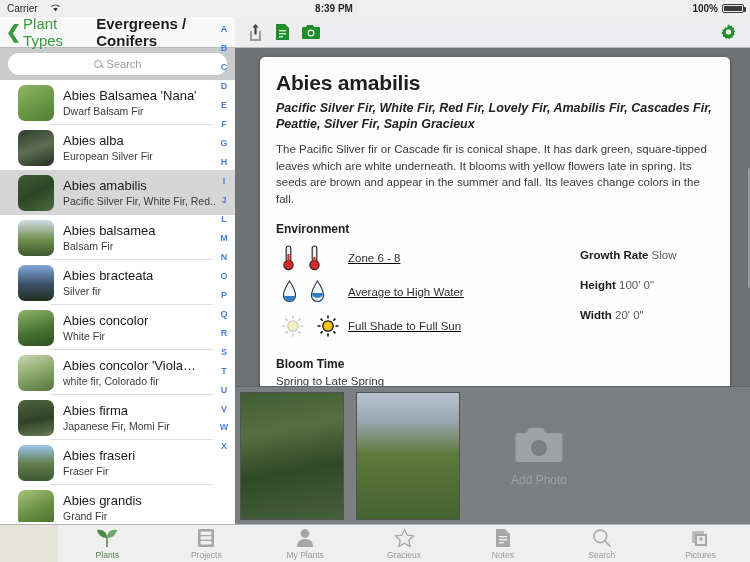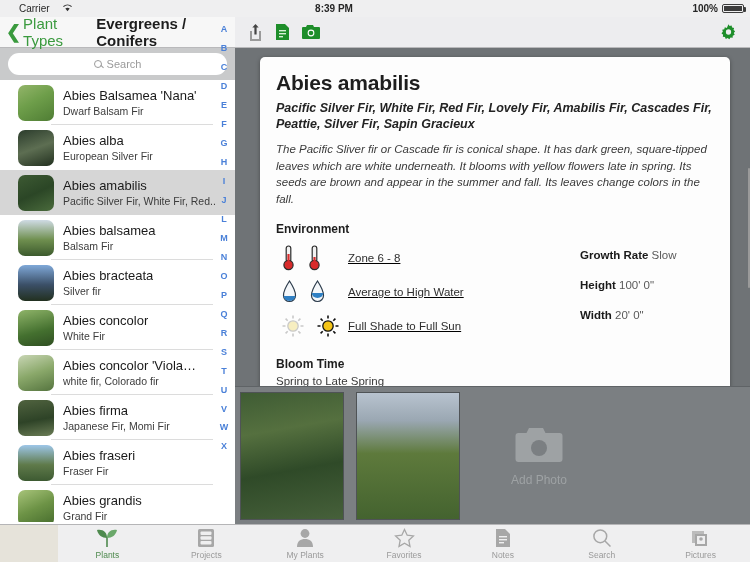--- a/index.html
+++ b/index.html
@@ -11,21 +11,21 @@
   }
   .screen { position: relative; width: 750px; height: 562px; }
 
   
   .statusbar {
     position: absolute; top: 0; left: 0; width: 750px; height: 17px;
     background: #efeff0;
     font-size: 10px; color: #262626;
     display: flex; align-items: center;
   }
-  .sb-left { position: absolute; left: 19px; display: flex; align-items: flex-start; gap: 12px; }
+  .sb-left { position: absolute; left: 7px; display: flex; align-items: flex-start; gap: 12px; }
   .sb-center { position: absolute; left: 0; width: 668px; text-align: center; font-weight: bold; font-size: 10px; }
   .sb-right { position: absolute; right: 6px; display: flex; align-items: center; gap: 4px; font-weight: bold; font-size: 10px;}
   .wifi { display:inline-block; }
   .batt { width: 22px; height: 9px; border: 1px solid #3c3c3c; border-radius: 2px; position: relative; }
   .batt::after { content:""; position:absolute; right:-3px; top:2px; width:2px; height:5px; background:#3c3c3c; border-radius:0 1px 1px 0;}
   .batt i { position:absolute; left:1px; top:1px; bottom:1px; right:1px; background:#3c3c3c; display:block; }
 
   
   .sidebar {
     position: absolute; left: 0; top: 17px; width: 235px; height: 507px;
@@ -80,21 +80,21 @@
   .tb-gear { position: absolute; right: 13px; top: 50%; transform: translateY(-50%); cursor: pointer; }
 
   .detailscroll { position: relative; height: 338px; overflow: hidden; background: #6f7376; }
   .card {
     position: absolute; left: 25px; top: 9px; width: 470px;
     background: #fdfdfd; border-radius: 5px; padding: 14px 16px 20px 16px;
     box-shadow: 0 1px 4px rgba(0,0,0,0.35);
   }
   .p-title { font-size: 21px; font-weight: bold; color: #1e1e1e; letter-spacing: -0.2px; }
   .p-common { font-size: 12.5px; font-weight: bold; font-style: italic; color: #232323; margin-top: 5px; line-height: 1.28; }
-  .p-desc { font-size: 11.5px; color: #3a3a3a; margin-top: 9px; line-height: 1.45; font-style: italic; }
+  .p-desc { font-size: 11.5px; color: #3a3a3a; margin-top: 9px; line-height: 1.45; }
   .sect-h { font-size: 12px; font-weight: bold; color: #1e1e1e; margin-top: 14px; }
 
   .envgrid { display: flex; margin-top: 5px; }
   .envleft { width: 270px; }
   .envrow { display: flex; align-items: center; height: 34px; text-decoration: underline; }
   .iconpair { width: 72px; display: flex; align-items: center; gap: 13px; padding-left: 6px;}
   .envlabel { font-size: 11.5px; color: #2e2e2e; }
   .envright { padding-left: 10px; padding-top: 8px; }
   .statline { font-size: 11.5px; color: #5a5a5a; margin-bottom: 18px; }
   .statline b { color: #1a1a1a; font-weight: bold; margin-left: 24px; }
@@ -397,21 +397,21 @@
       <svg width="18" height="20" viewBox="0 0 18 20">
           <circle cx="9" cy="5.5" r="4.4" fill="#a7a7a7"></circle>
           <path d="M1 19 C1 13 4.5 11 9 11 C13.5 11 17 13 17 19 Z" fill="#a7a7a7"></path>
         </svg>
       <span>My Plants</span>
     </div>
     <div class="tab">
       <svg width="21" height="20" viewBox="0 0 21 20">
           <path d="M10.5 1.5 l2.7 5.7 6.2 .7 -4.6 4.3 1.2 6.2 -5.5-3.1 -5.5 3.1 1.2-6.2 -4.6-4.3 6.2-.7 z" fill="none" stroke="#a7a7a7" stroke-width="1.3"></path>
         </svg>
-      <span>Favorites</span>
+      <span>Gracieux</span>
     </div>
     <div class="tab">
       <svg width="16" height="20" viewBox="0 0 16 20">
           <path d="M1 1 h9 l5 5 v13 h-14 z" fill="#a7a7a7"></path>
           <rect x="4" y="8" width="8" height="1.4" fill="#efeff0"></rect>
           <rect x="4" y="11" width="8" height="1.4" fill="#efeff0"></rect>
           <rect x="4" y="14" width="5" height="1.4" fill="#efeff0"></rect>
         </svg>
       <span>Notes</span>
     </div>

